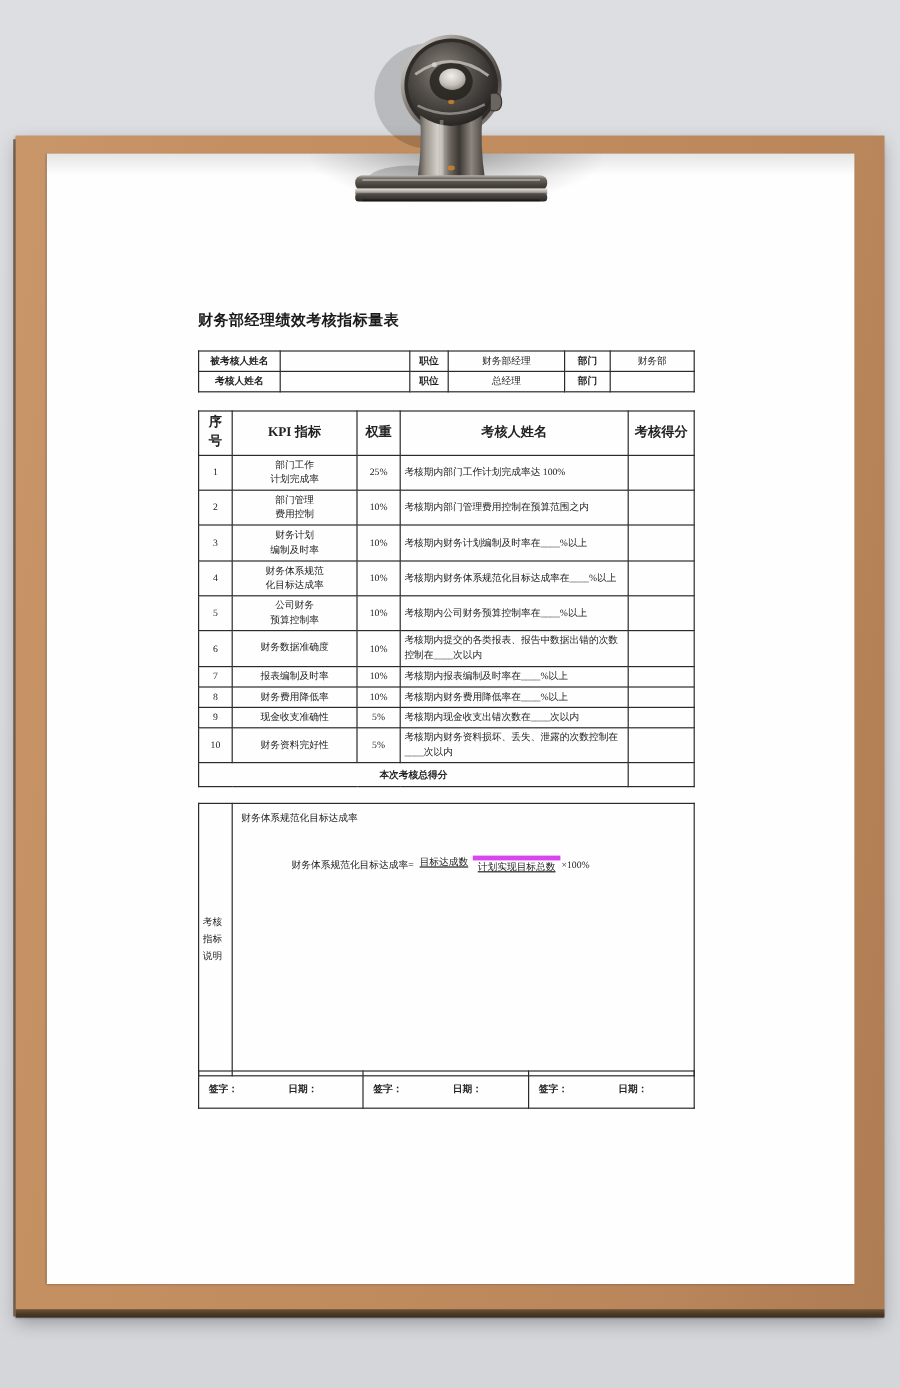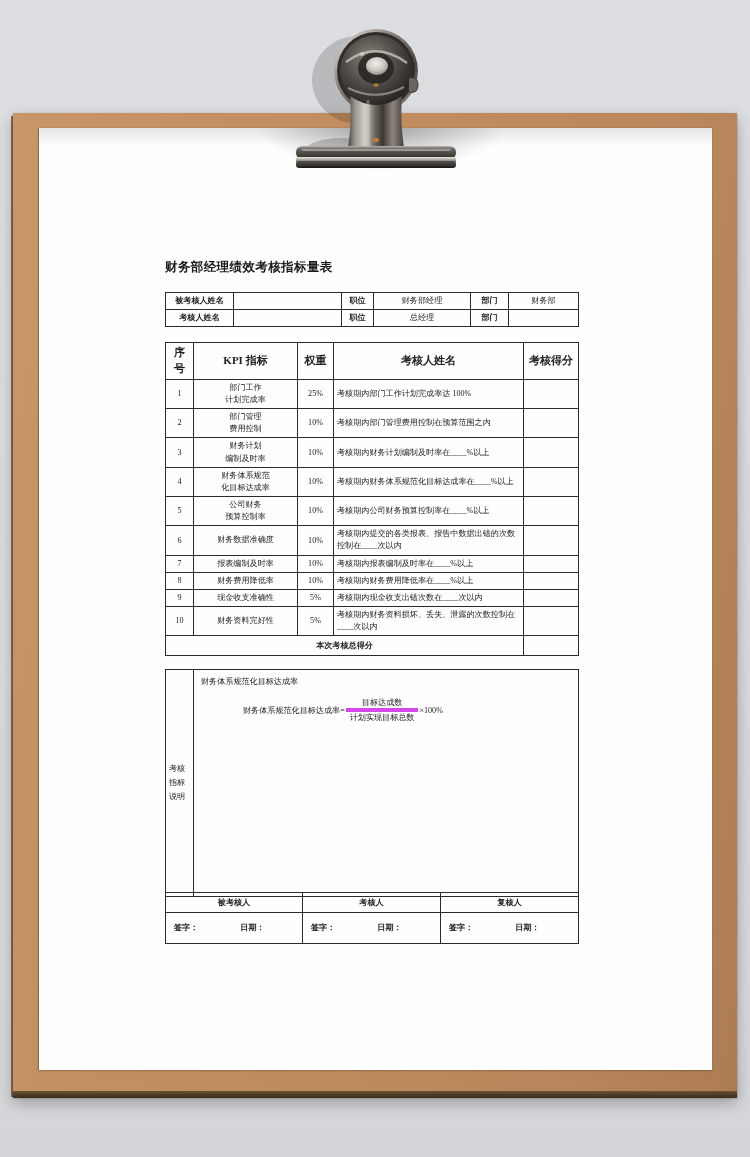--- a/index.html
+++ b/index.html
@@ -178,23 +178,23 @@
   .expl-line1 { font-size: 8.1px; }
   .formula {
     margin-top: 9px;
     margin-left: 42px;
     display: flex;
     align-items: center;
     font-size: 8.1px;
   }
   .frac {
     display: inline-flex;
-    flex-direction: column;
     text-align: center;
-    margin: 0 1px;
+    margin: 16px 1px;
+    text-decoration: underline;
   }
   .frac .num { padding: 0 4px 0px 4px; }
   .frac .den { padding: 0px 4px 0 4px; border-top: 4px solid #d946ef; }
 
   
   .tbl-sign {
     position: absolute;
     left: 126px;
     top: 764px;
     width: 413px;
@@ -451,25 +451,20 @@
     </tbody>
   </table>
 
   <table class="tbl-sign">
     <colgroup>
         <col style="width:137px">
         <col style="width:138px">
         <col style="width:138px">
       </colgroup>
     <tbody>
-      <tr class="sign-head">
-        <td>被考核人</td>
-        <td>考核人</td>
-        <td>复核人</td>
-      </tr>
       <tr class="sign-body">
         <td>
           <div class="pair">
             <span>签字：</span>
             <span>日期：</span>
           </div>
         </td>
         <td>
           <div class="pair">
             <span>签字：</span>

